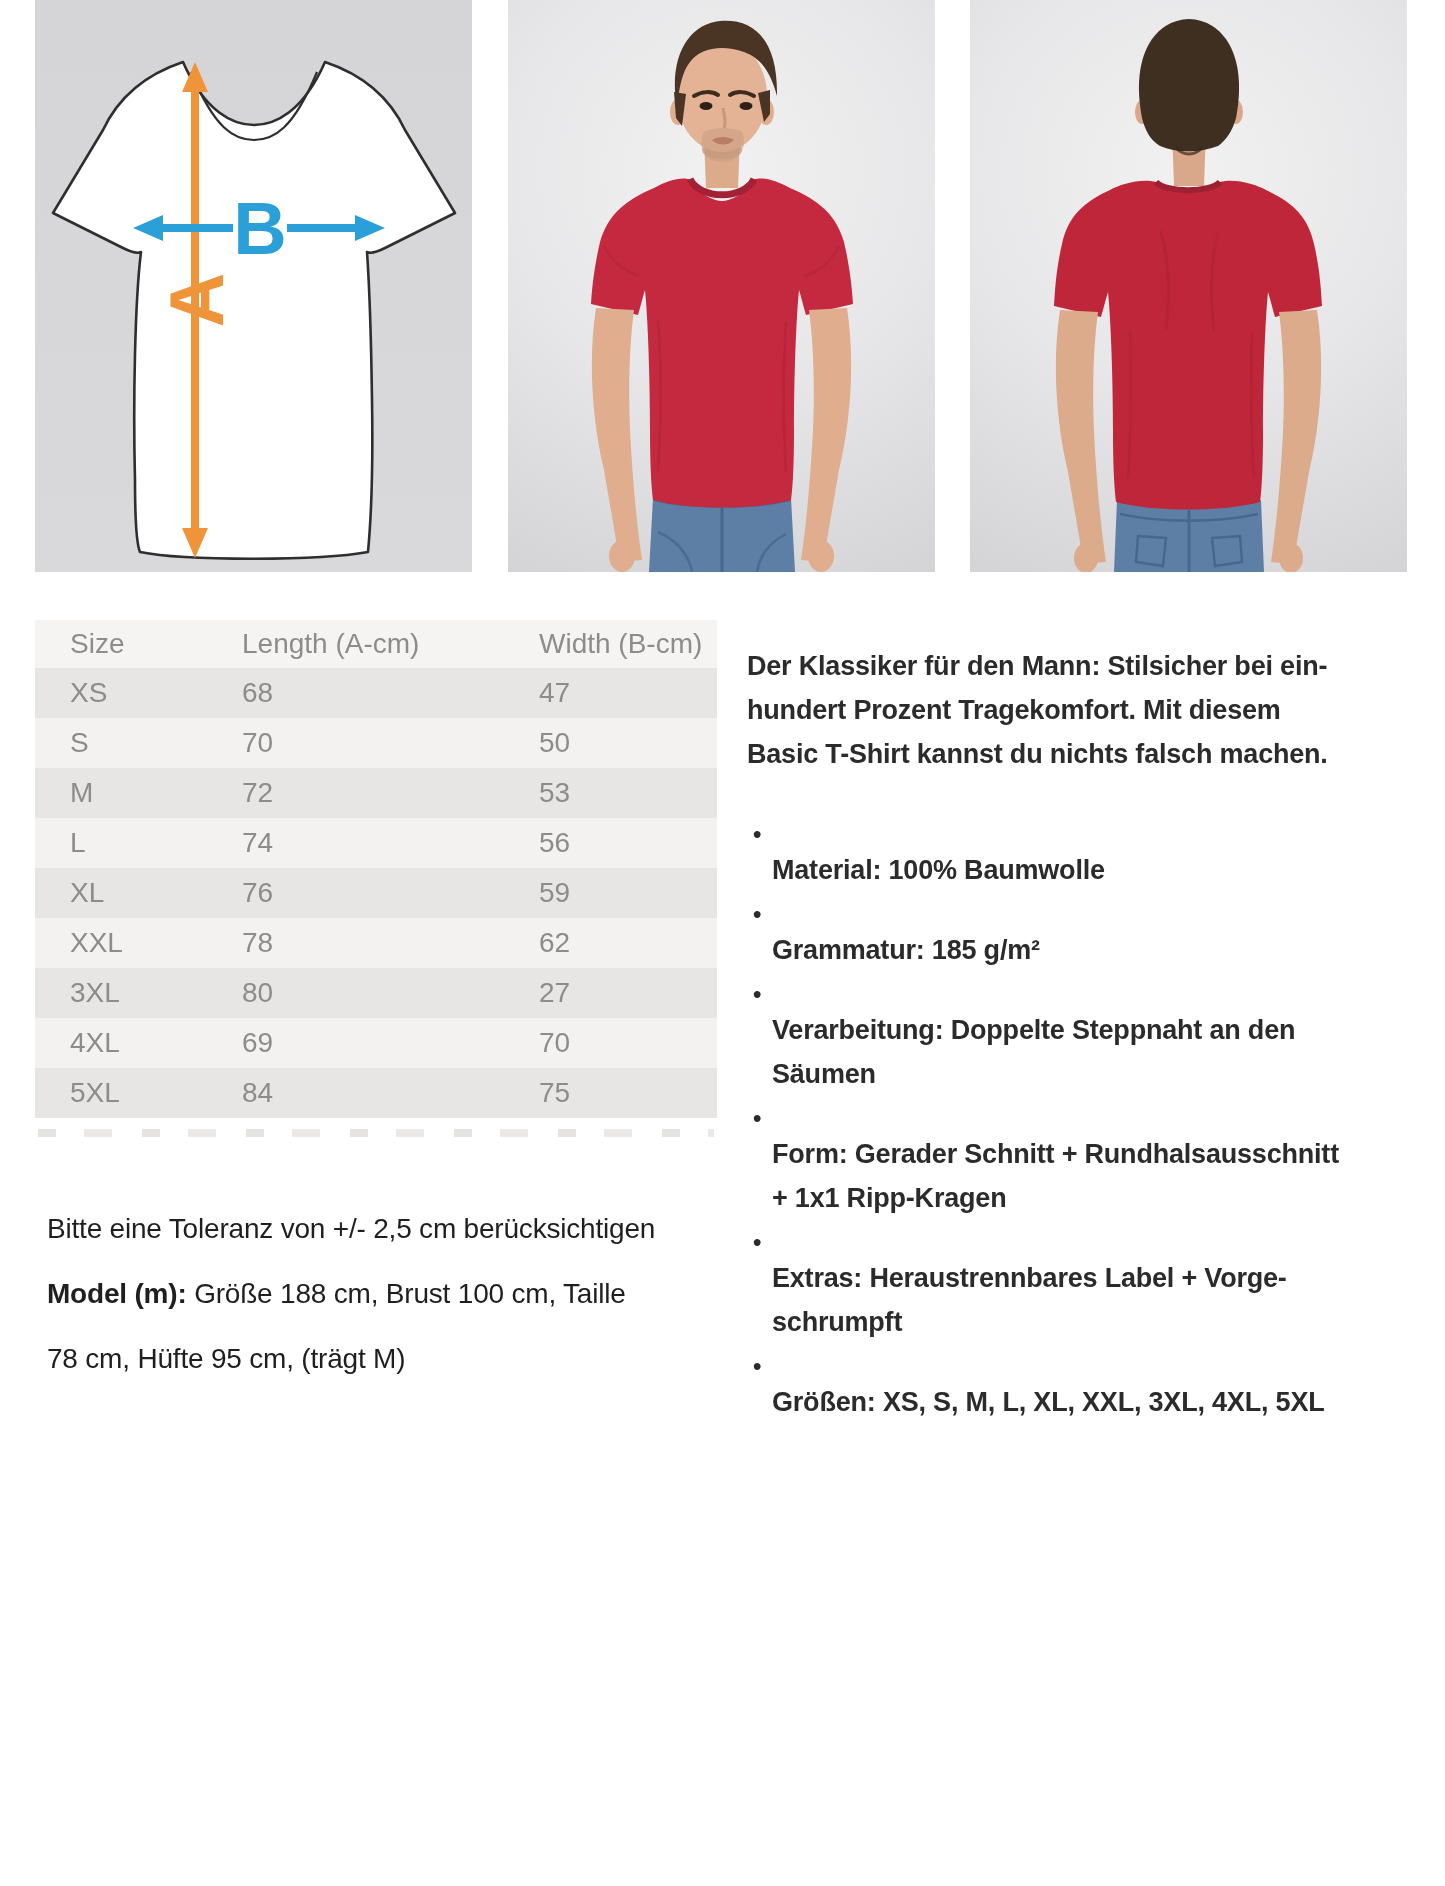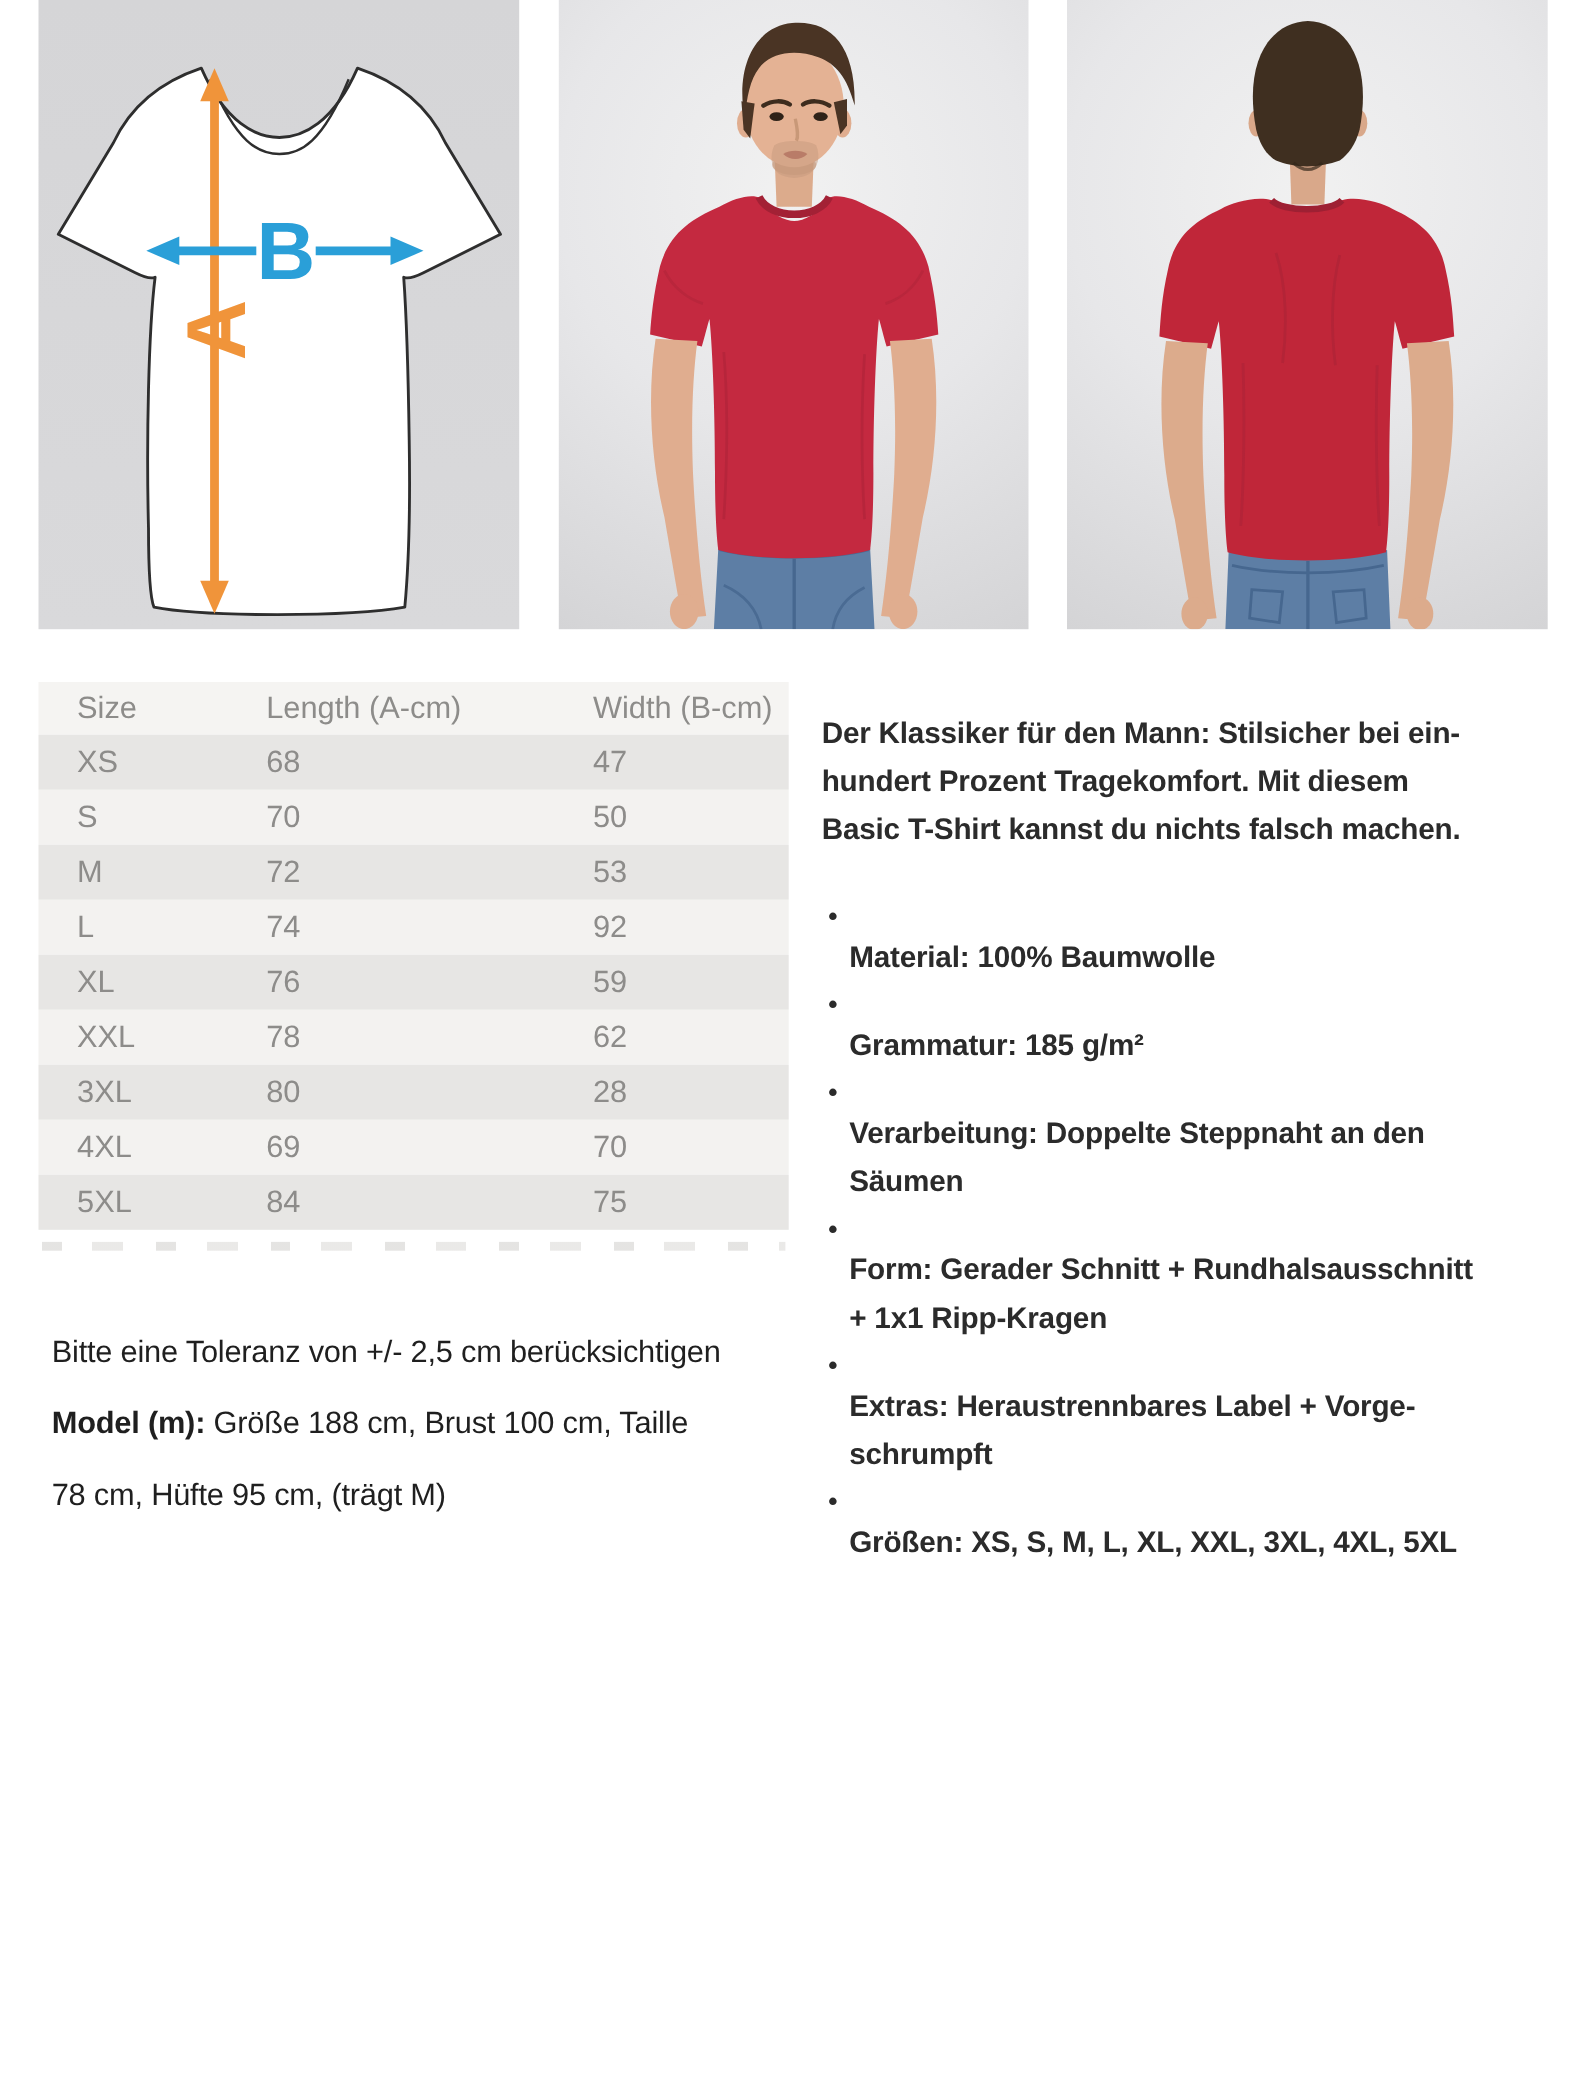--- a/index.html
+++ b/index.html
@@ -211,36 +211,36 @@
       <div class="c3">50</div>
     </div>
     <div class="t-row odd">
       <div class="c1">M</div>
       <div class="c2">72</div>
       <div class="c3">53</div>
     </div>
     <div class="t-row even">
       <div class="c1">L</div>
       <div class="c2">74</div>
-      <div class="c3">92</div>
+      <div class="c3">56</div>
     </div>
     <div class="t-row odd">
       <div class="c1">XL</div>
       <div class="c2">76</div>
       <div class="c3">59</div>
     </div>
     <div class="t-row even">
       <div class="c1">XXL</div>
       <div class="c2">78</div>
       <div class="c3">62</div>
     </div>
     <div class="t-row odd">
       <div class="c1">3XL</div>
       <div class="c2">80</div>
-      <div class="c3">28</div>
+      <div class="c3">27</div>
     </div>
     <div class="t-row even">
       <div class="c1">4XL</div>
       <div class="c2">69</div>
       <div class="c3">70</div>
     </div>
     <div class="t-row odd">
       <div class="c1">5XL</div>
       <div class="c2">84</div>
       <div class="c3">75</div>

